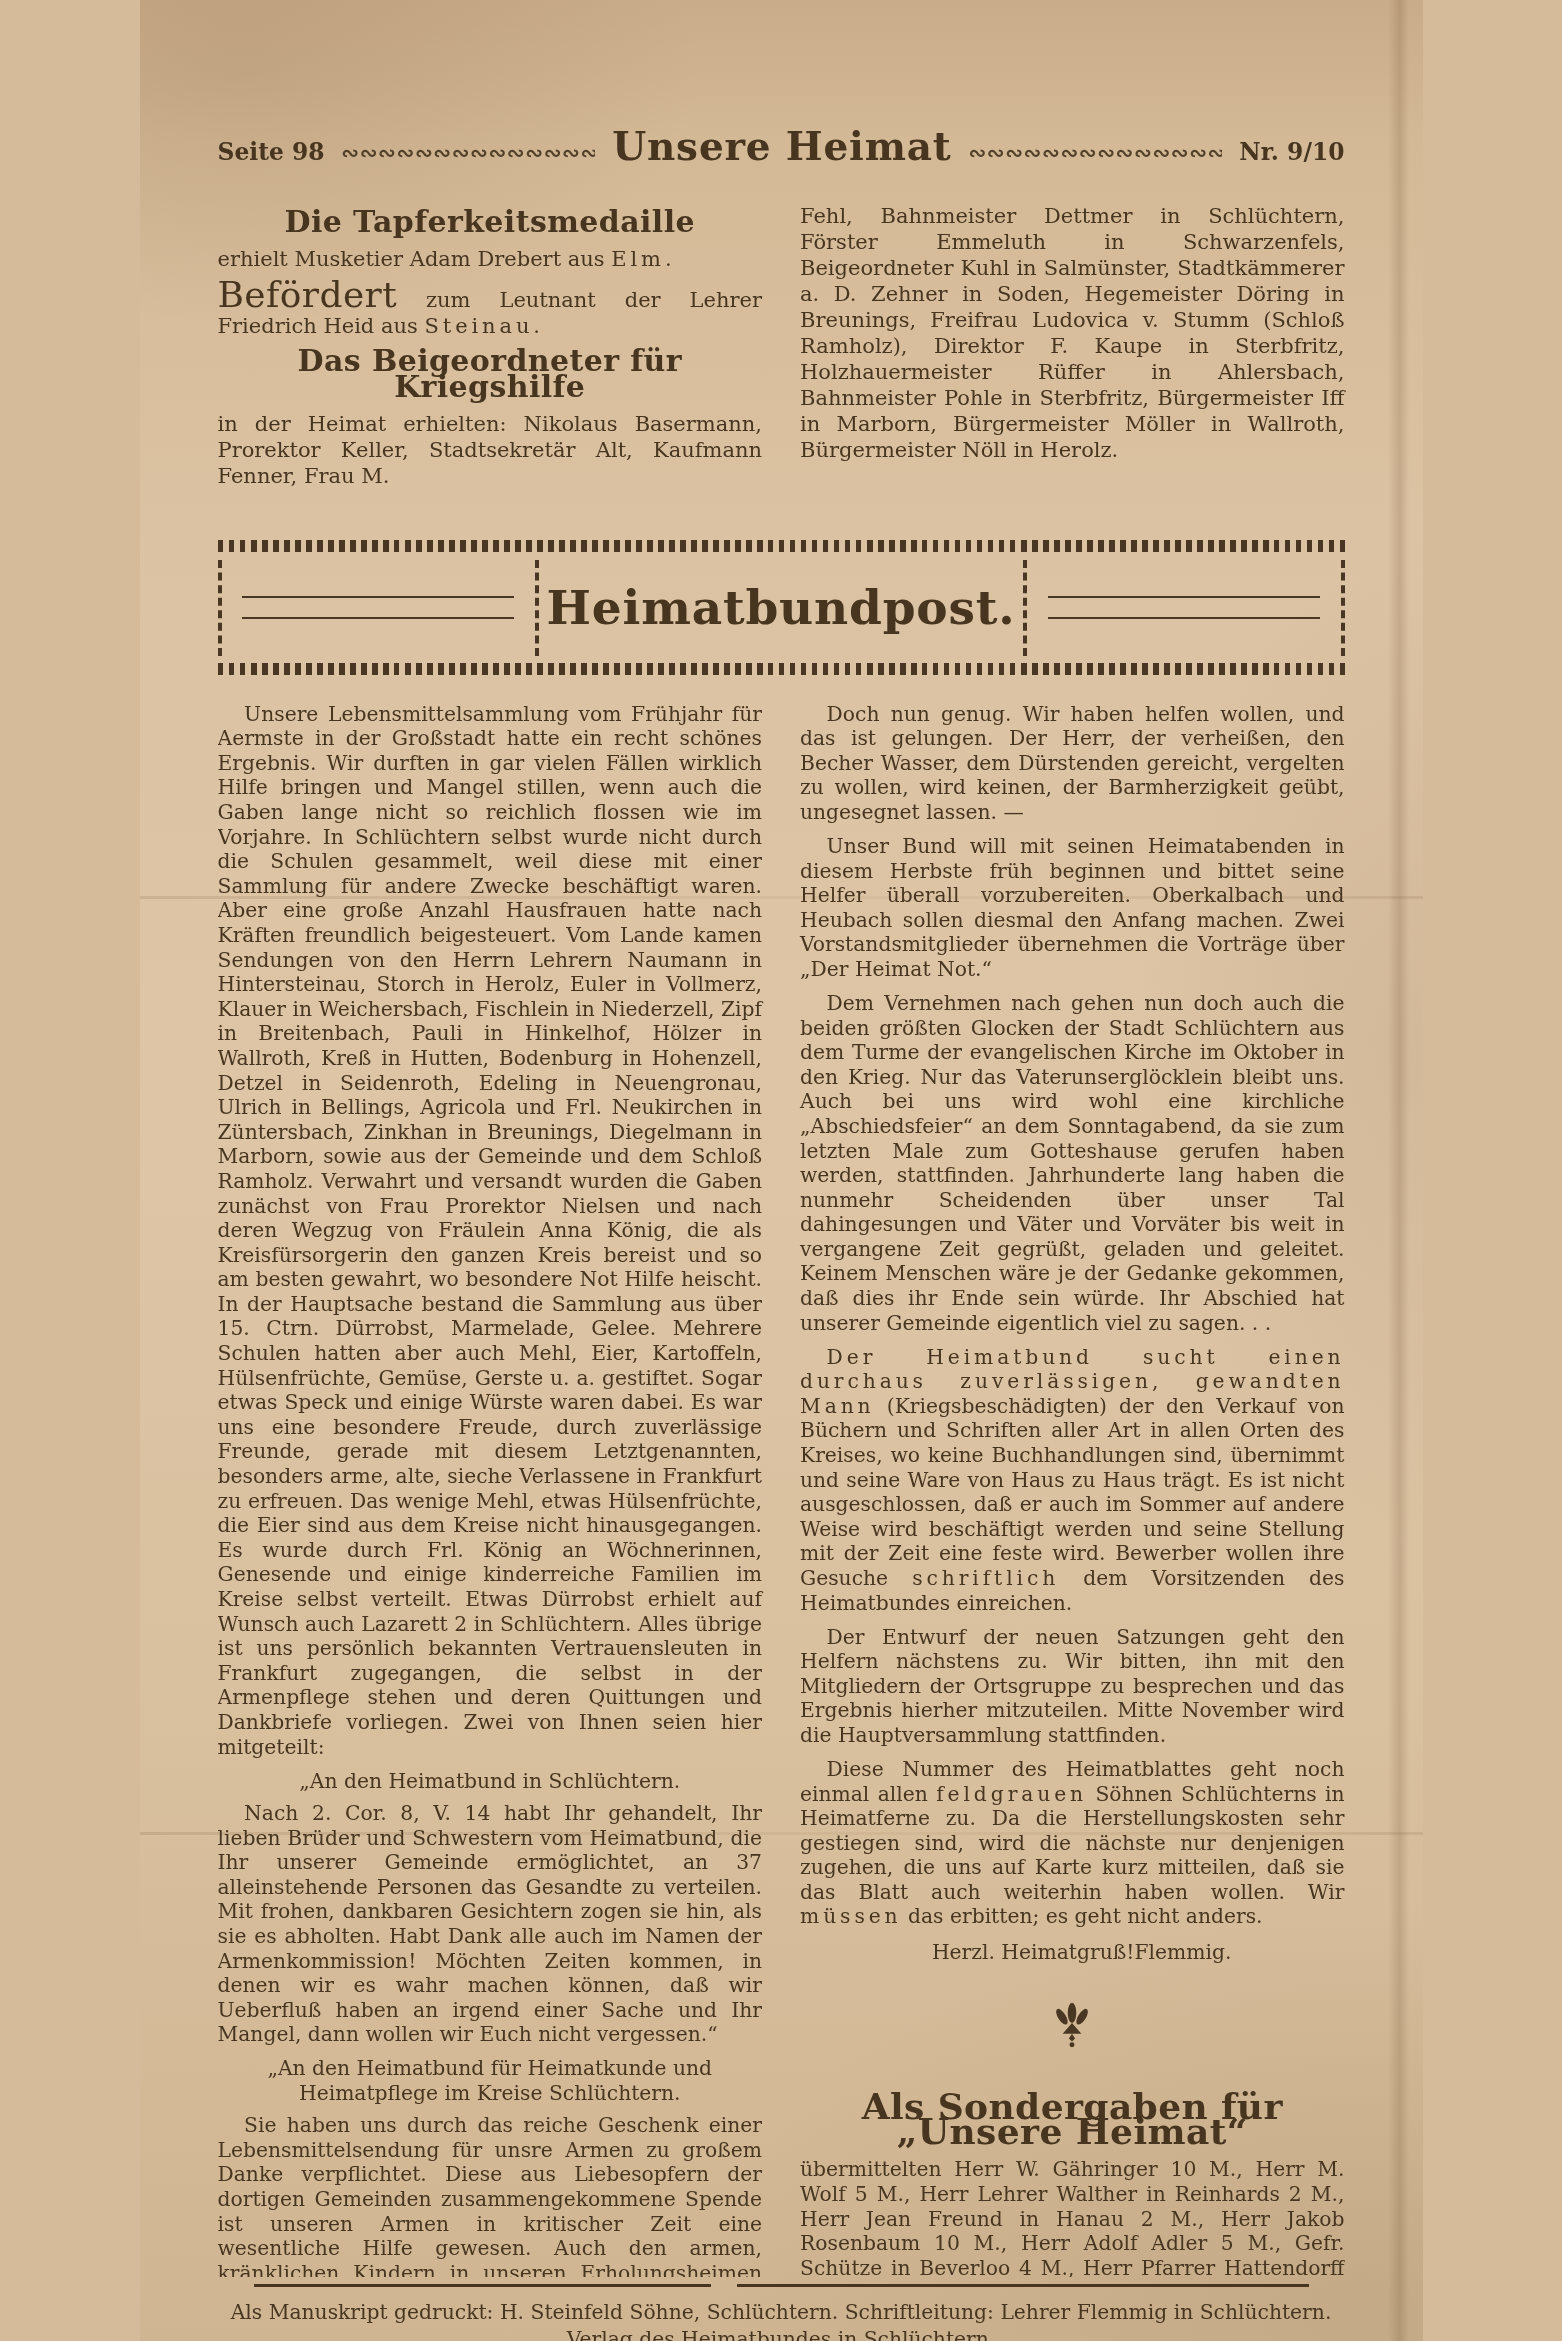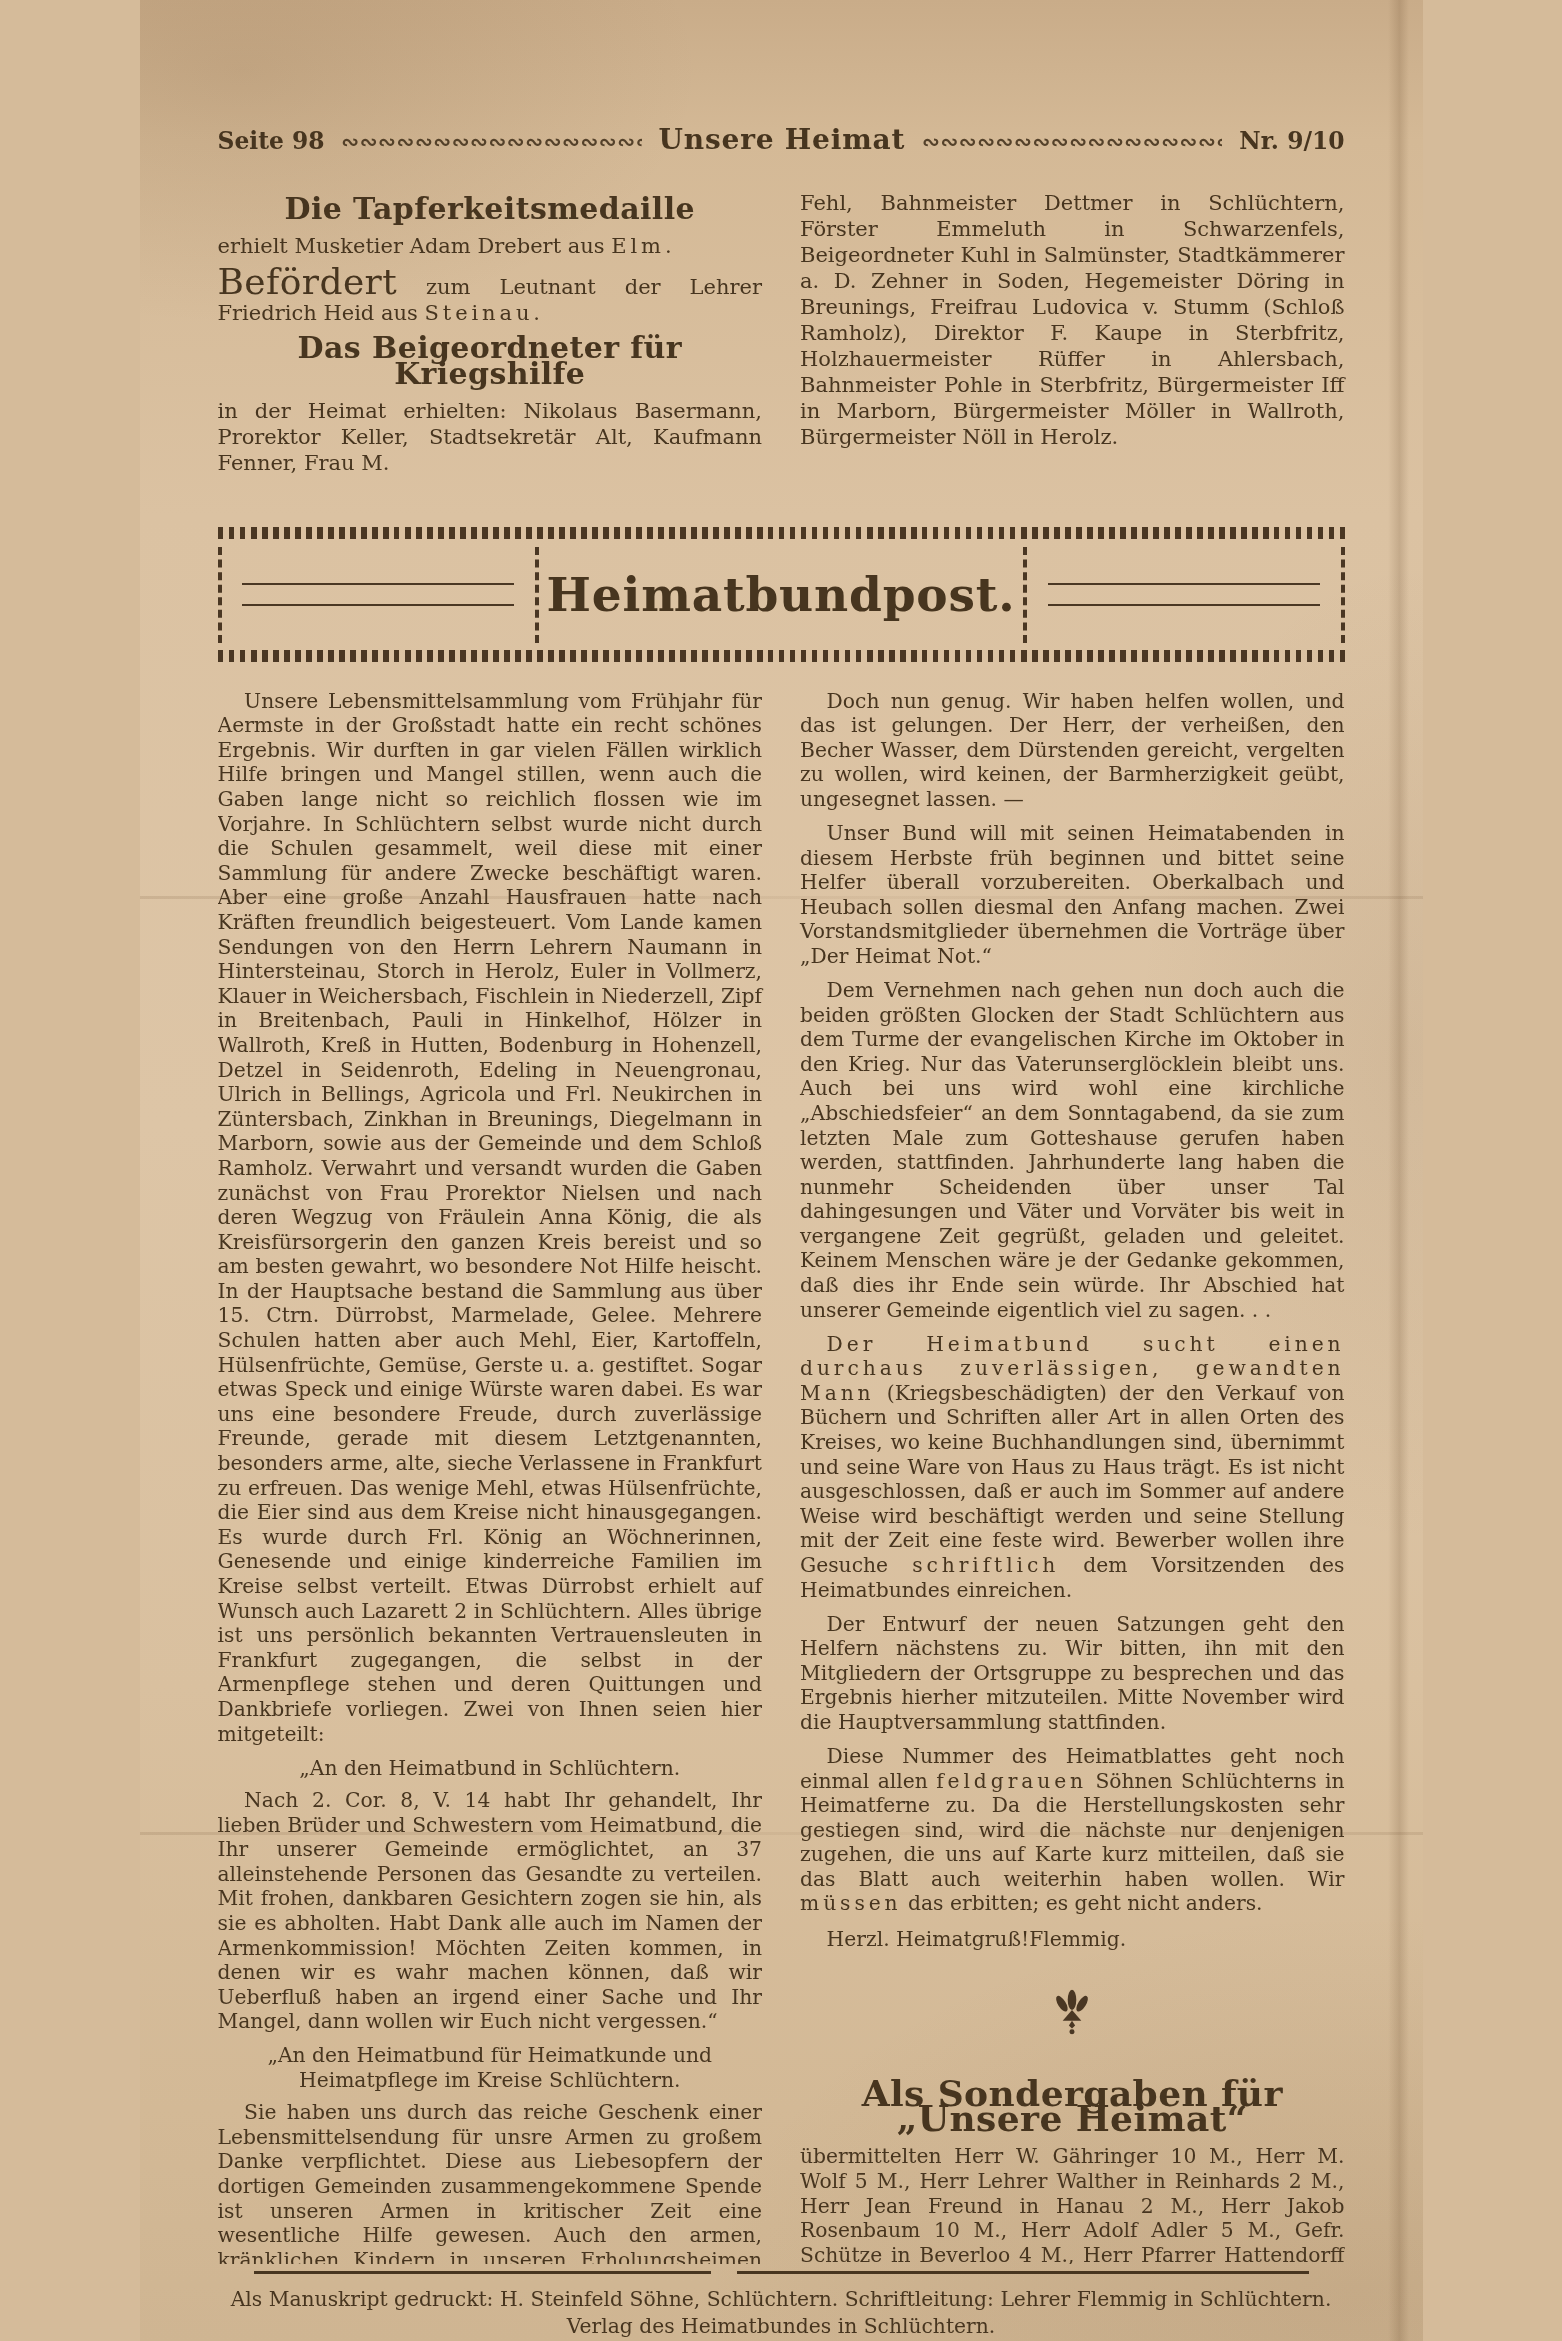--- a/index.html
+++ b/index.html
@@ -14,21 +14,21 @@
       linear-gradient(180deg,#c9ac89 0%,#d4b996 6%,#dbc2a2 22%,#ddc5a6 48%,#d9c09f 72%,#d3b996 90%,#cfb592 100%);
   }
   .crease{position:absolute;left:0;width:100%;height:3.1px;background:linear-gradient(90deg,rgba(96,66,36,0.14),rgba(96,66,36,0.05) 60%,rgba(96,66,36,0.12));}
   .edge-shadow{position:absolute;top:0;right:14px;width:20.3px;height:100%;background:linear-gradient(90deg,rgba(0,0,0,0),rgba(92,62,32,0.18) 55%,rgba(0,0,0,0));}
   .content{position:relative;padding:0 78px;}
 
   
   .masthead{display:flex;align-items:baseline;padding-top:123px;font-size:23.4px;font-weight:bold;}
   .masthead .orn{flex:1;overflow:hidden;white-space:nowrap;font-family:"DejaVu Sans","Liberation Sans",sans-serif;
     font-size:21px;font-weight:bold;letter-spacing:0.8px;margin:0 17px;opacity:.9;}
-  .masthead .m-title{font-size:28px;letter-spacing:0.8px;}
+  .masthead .m-title{font-size:39px;letter-spacing:0.8px;}
 
   
   .top-section{display:grid;grid-template-columns:1fr 1fr;column-gap:38px;margin-top:34px;font-size:21px;line-height:26px;}
   .sec-h{font-size:30px;font-weight:bold;text-align:center;margin:6.3px 0 11px;letter-spacing:0.4px;}
   .para{margin:0 0 9.4px;text-align:justify;}
   p.para{margin:0 0 9.4px;}
   .indent{text-indent:26.6px;}
   .sperr{letter-spacing:3.9px;}
   .lead{font-weight:normal;font-size:36px;letter-spacing:0.4px;}
 
@@ -41,21 +41,21 @@
   .banner-center{width:469px;border-left:4.7px dashed #4a3723;border-right:4.7px dashed #4a3723;
     display:flex;align-items:center;justify-content:center;padding:20.3px 7.8px;}
   .banner-title{font-size:47px;font-weight:bold;letter-spacing:0.8px;}
 
   
   .body-cols{display:grid;grid-template-columns:1fr 1fr;column-gap:38px;margin-top:26.6px;
     font-size:20.3px;line-height:24.6px;height:1575px;overflow:hidden;}
   .center-line{text-align:center;margin:4.7px 0 7.8px;}
   .center-line.big{font-size:29px;font-weight:bold;margin:11px 0 7.8px;}
   .big-h{font-size:36px;font-weight:bold;text-align:center;margin:7.8px 0 14px;letter-spacing:0.4px;}
-  .sig-row{display:flex;justify-content:flex-start;padding:1.6px 7.8px 0 26.6px;margin:3.1px 0 9.4px;}
+  .sig-row{display:flex;justify-content:center;padding:1.6px 7.8px 0 26.6px;margin:3.1px 0 9.4px;}
   .fleuron{text-align:center;margin:36px 0 41px;}
 
   
   .rule-row{display:flex;gap:26.6px;margin-top:7.8px;padding:0 36px;align-items:center;}
   .rule-seg{height:2.3px;background:#47351f;}
   .rule-seg.a{width:457px;}
   .rule-seg.b{flex:1;}
   .footer{margin-top:12.5px;text-align:center;font-size:20.3px;line-height:26.6px;}
 </style>
 </head>

